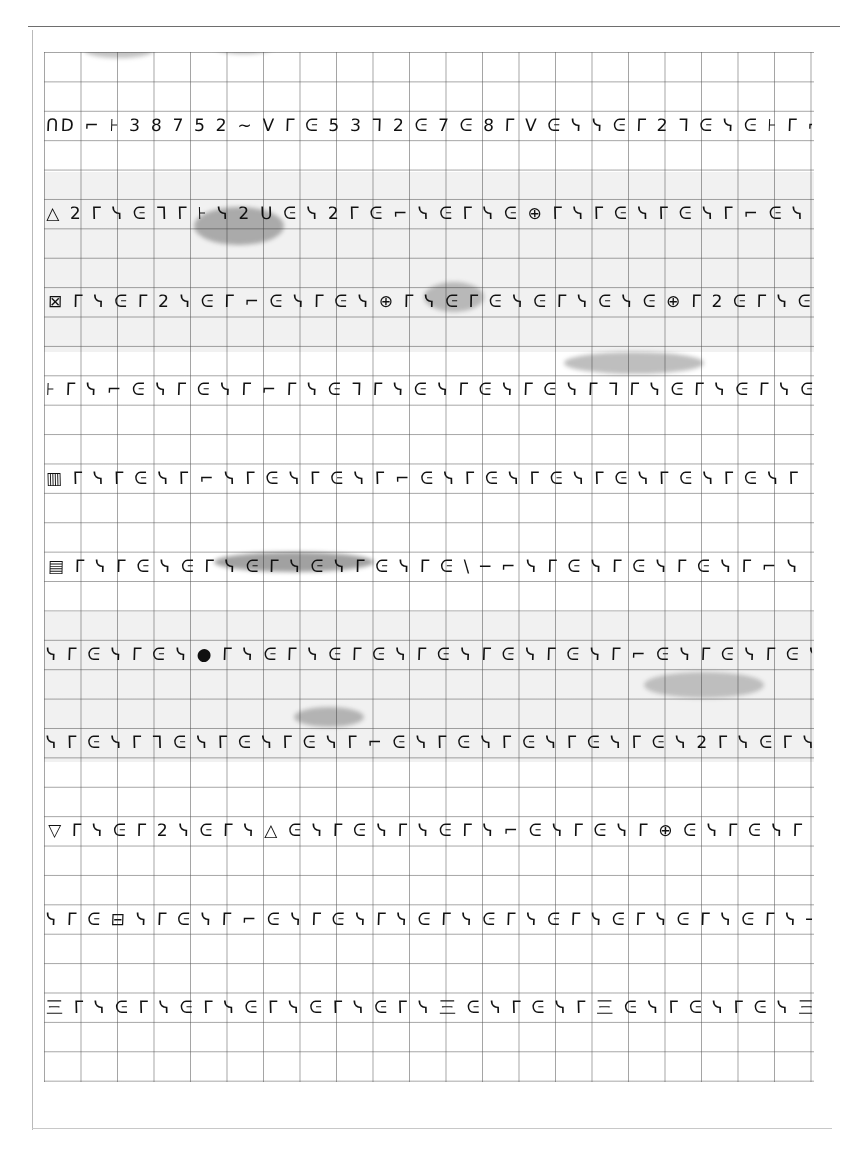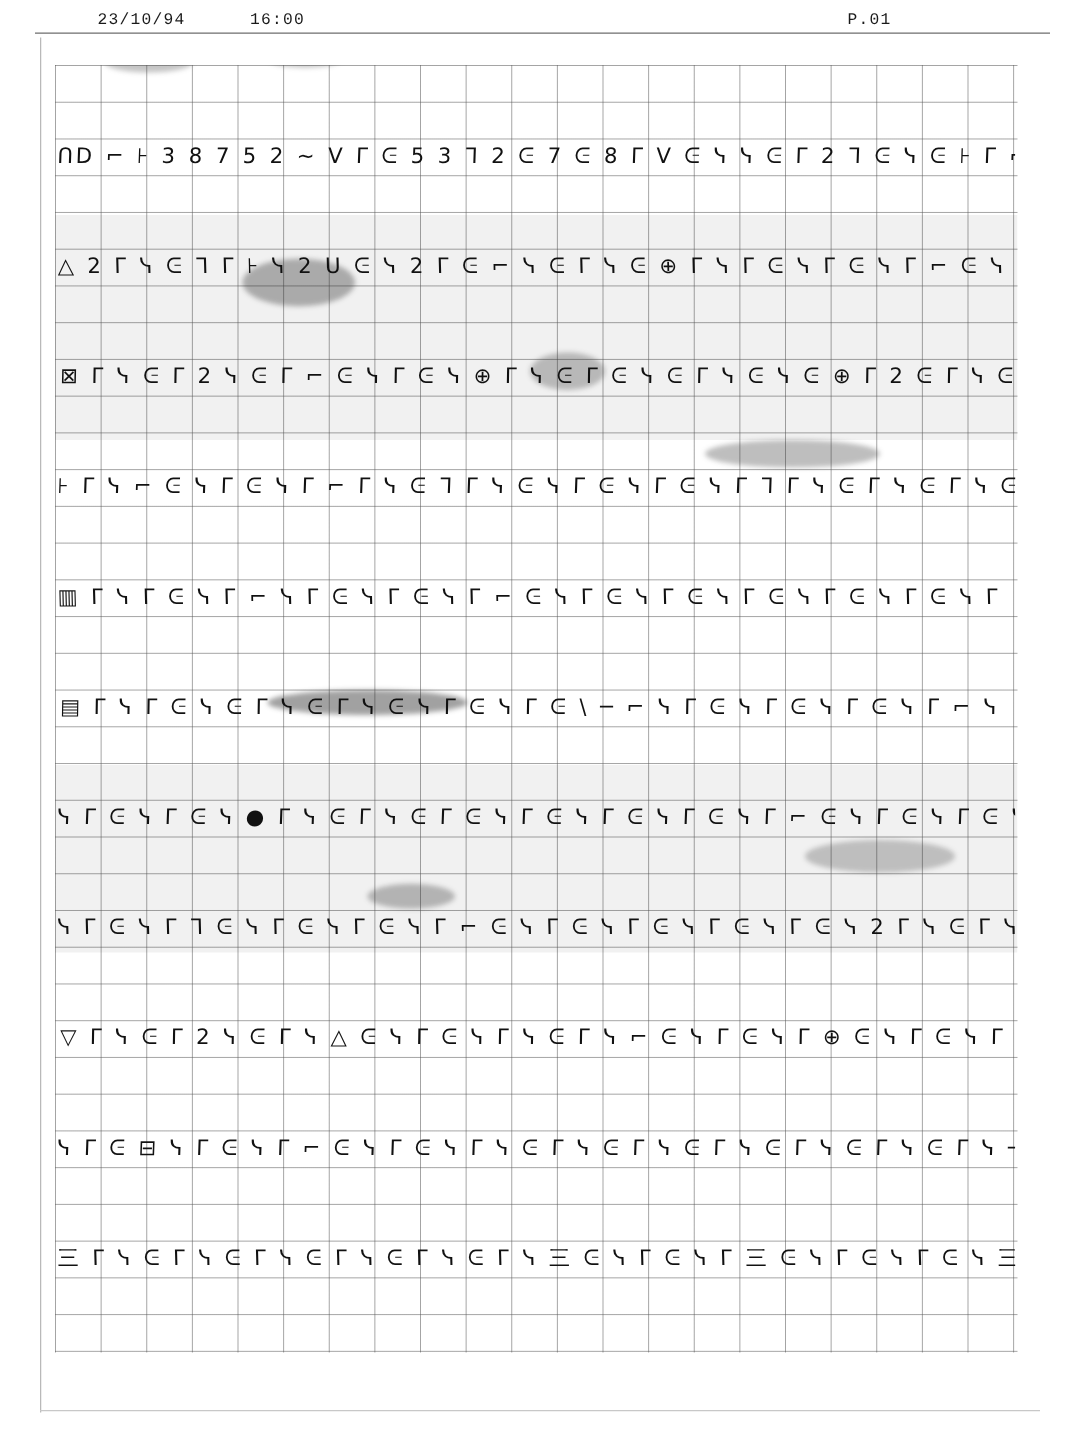--- a/index.html
+++ b/index.html
@@ -124,25 +124,20 @@
     position: absolute;
     background: rgba(20,20,20,0.06);
     pointer-events: none;
   }
 </style>
 </head>
 <body>
 
 <div id="page">
 
-  <div class="fax-header">
-    <span class="fh-date">23/10/94</span>
-    <span class="fh-time">16:00</span>
-    <span class="fh-page">P.01</span>
-  </div>
   <div class="scan-rule"></div>
 
   <div class="sheet-edge-left"></div>
   <div class="sheet-edge-bottom"></div>
 
   <div class="grid-block">
 
     <div class="smudge" style="left:40px; top:-10px; width:70px; height:16px;"></div>
     <div class="smudge" style="left:170px; top:-12px; width:60px; height:14px;"></div>
     <div class="smudge" style="left:150px; top:155px; width:90px; height:38px; background:rgba(40,40,40,0.35);"></div>

